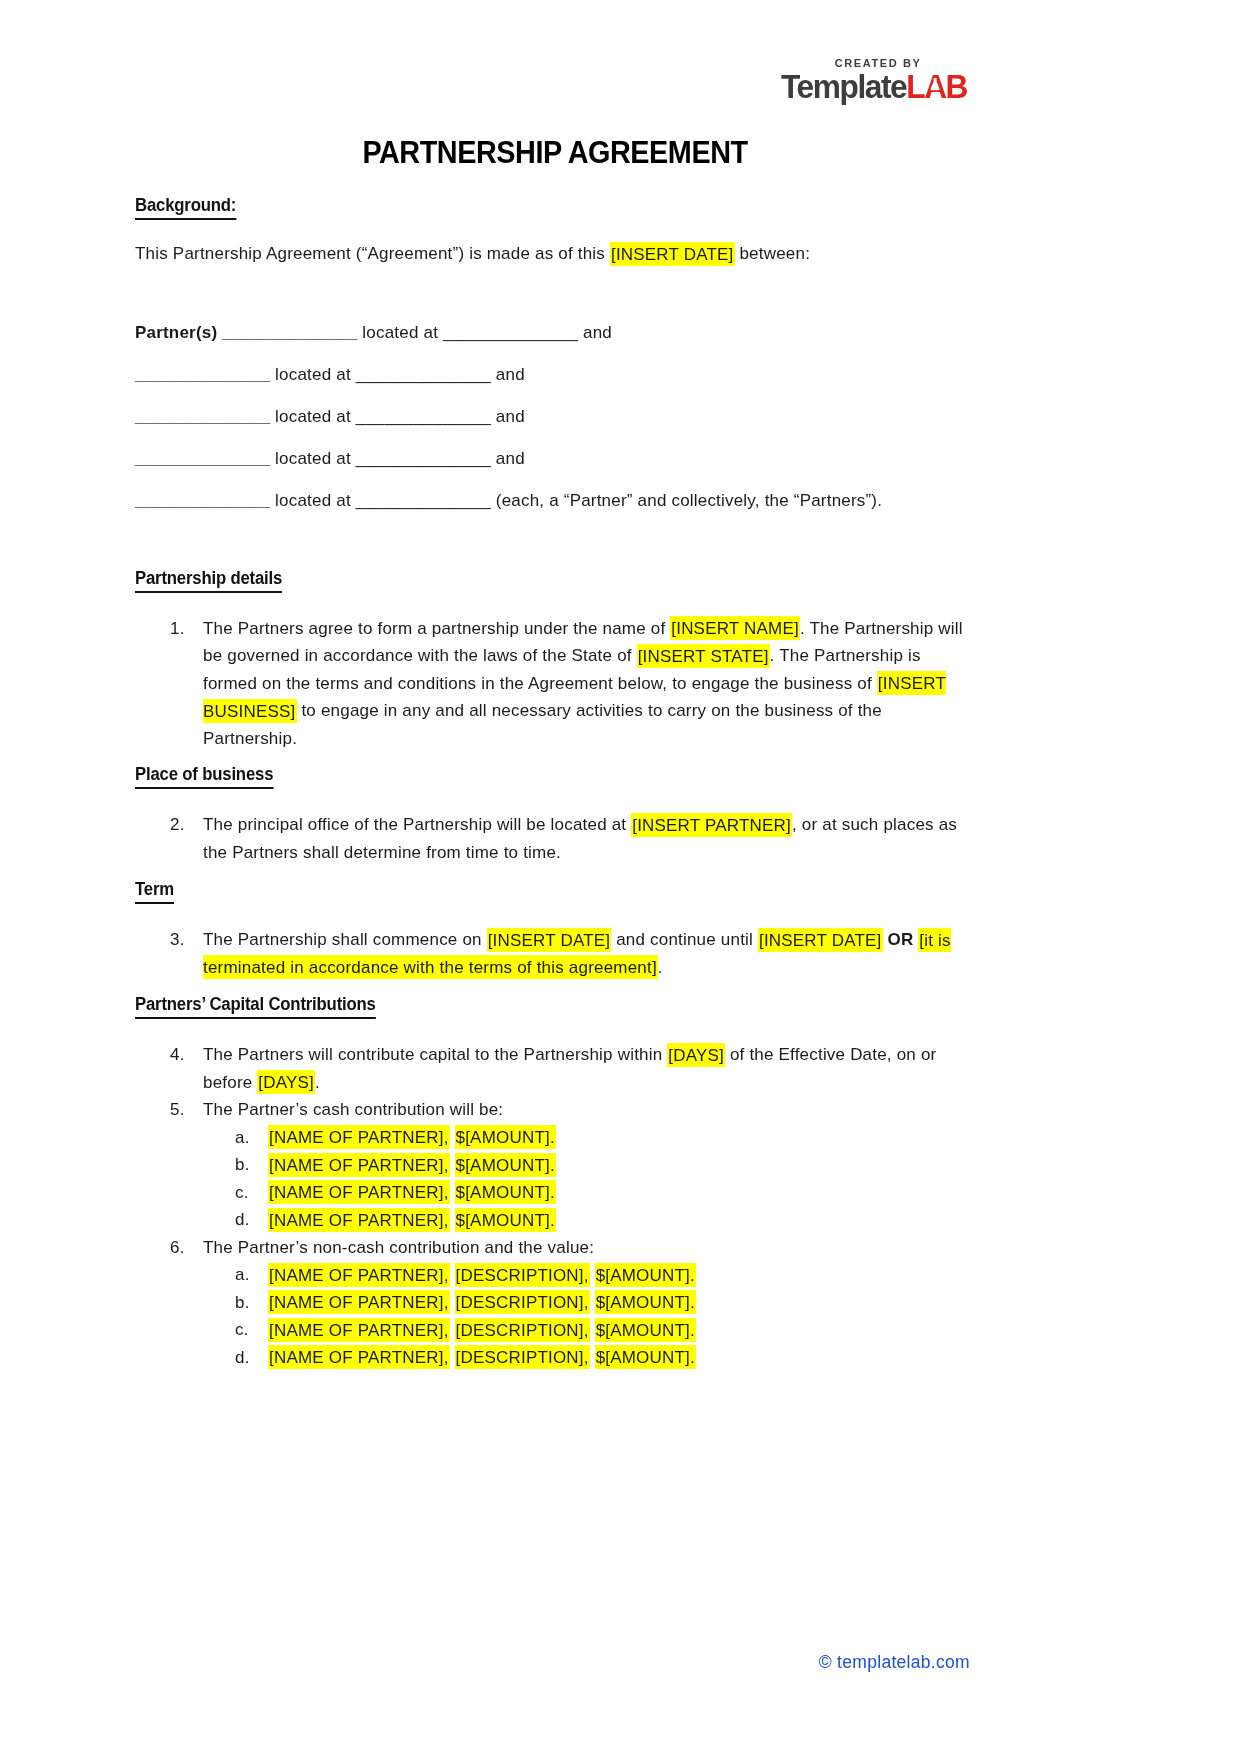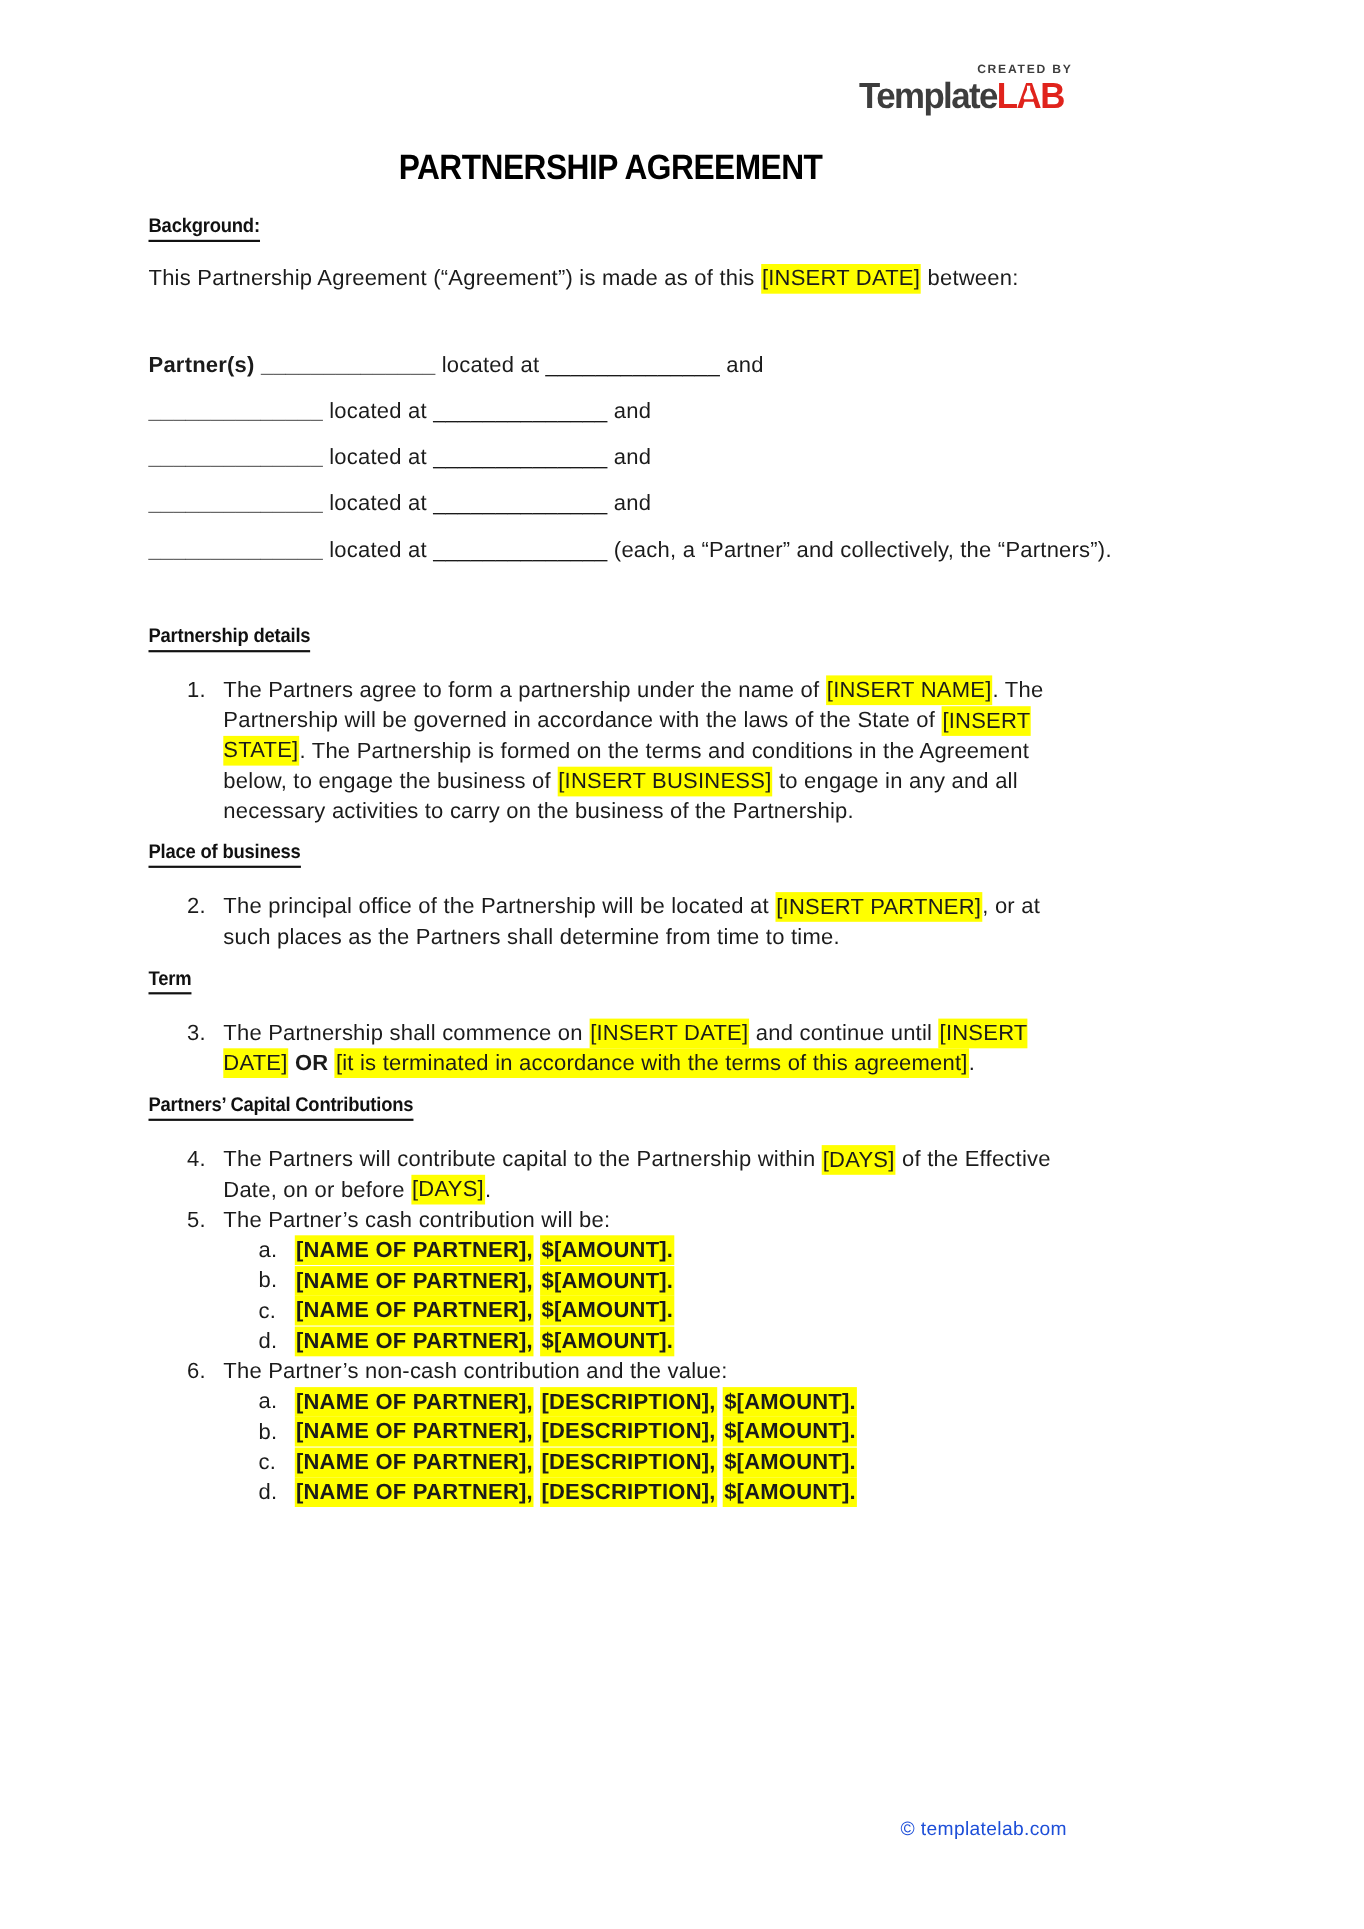--- a/index.html
+++ b/index.html
@@ -15,21 +15,21 @@
     background:#ffffff;
     font-family:"Liberation Sans", sans-serif;
     color:var(--text);
     overflow:hidden;
     box-sizing:border-box;
   }
   .content{margin:0 265px 0 135px;}
 
   
   .logo{position:absolute;top:58px;left:135px;width:840px;text-align:right;}
-  .logo-inner{display:inline-block;text-align:right;line-height:1;}
+  .logo-inner{display:inline-block;text-align:center;line-height:1;}
   .logo-created{font-size:11px;font-weight:bold;letter-spacing:1.6px;color:var(--brand);margin-bottom:1px;}
   .logo-brand{font-size:33px;font-weight:bold;letter-spacing:-1.5px;display:inline-block;transform:scaleX(.96);transform-origin:left center;}
   .brand-template{color:var(--brand);}
   .brand-lab{color:var(--accent);position:relative;}
   .flask{position:absolute;left:39%;top:24%;width:11px;height:15px;}
 
   
   .title-wrap{padding-top:134px;text-align:center;}
   .page-title{
     display:inline-block;font-size:32px;font-weight:bold;color:#000;
@@ -41,33 +41,33 @@
     letter-spacing:-.2px;transform:scaleX(.93);transform-origin:left center;
     border-bottom:2px solid #111;padding-bottom:2px;
   }
   .mt-bg{margin-top:24px;}
   .mt-pd{margin-top:53px;}
   .mt-pob{margin-top:11px;}
   .mt-term{margin-top:12px;}
   .mt-cap{margin-top:12px;}
 
   
-  .body-text{font-size:20px;line-height:27.5px;letter-spacing:.2px;}
+  .body-text{font-size:17px;line-height:27.5px;letter-spacing:.2px;}
   .intro{margin-top:20px;}
   .partners{margin-top:51px;}
   .partner-line{line-height:27px;margin-bottom:15px;white-space:nowrap;}
   .partner-line:last-child{margin-bottom:0;}
 
   .list{margin-top:22px;}
   .item{display:flex;}
   .item .num{flex:none;width:33px;margin-left:35px;}
   .item .itxt{flex:1;}
   .sub{display:flex;margin-left:100px;}
   .sub .letter{flex:none;width:33px;}
-  .sub .stxt{flex:1;font-weight:bold;}
+  .sub .stxt{flex:1;}
 
   .hl{background:var(--highlight);padding:2.5px 1px;}
   .b{font-weight:bold;text-align:center;}
 
   
   .footer{
     position:absolute;top:1652px;left:135px;width:835px;
     text-align:right;font-size:17.5px;color:#1d4ed8;letter-spacing:.3px;
   }
 </style>

